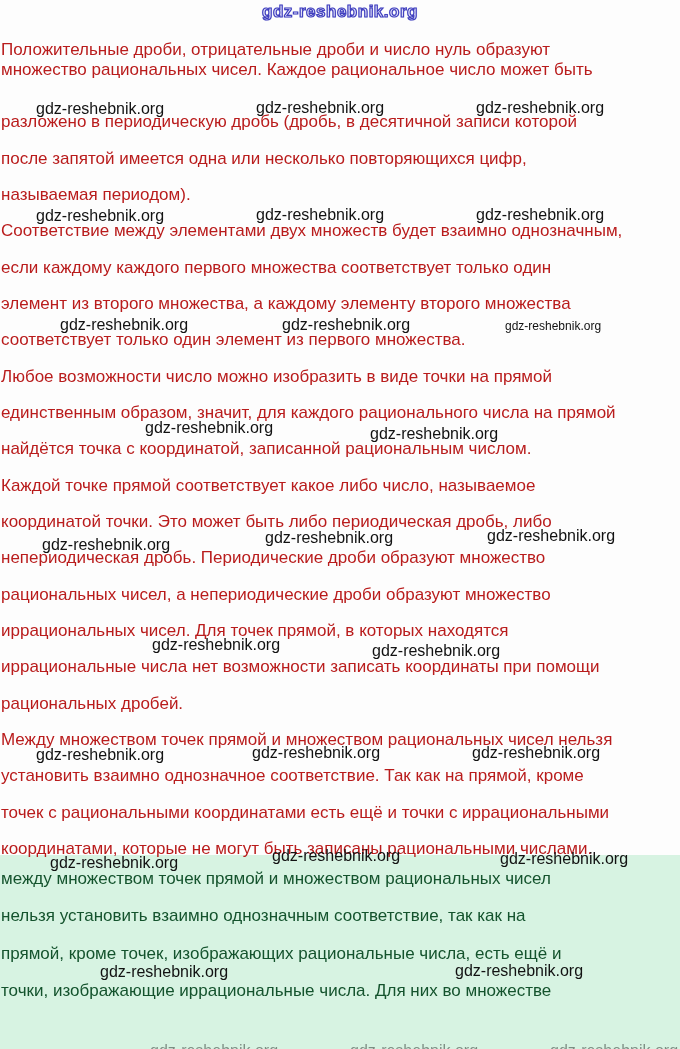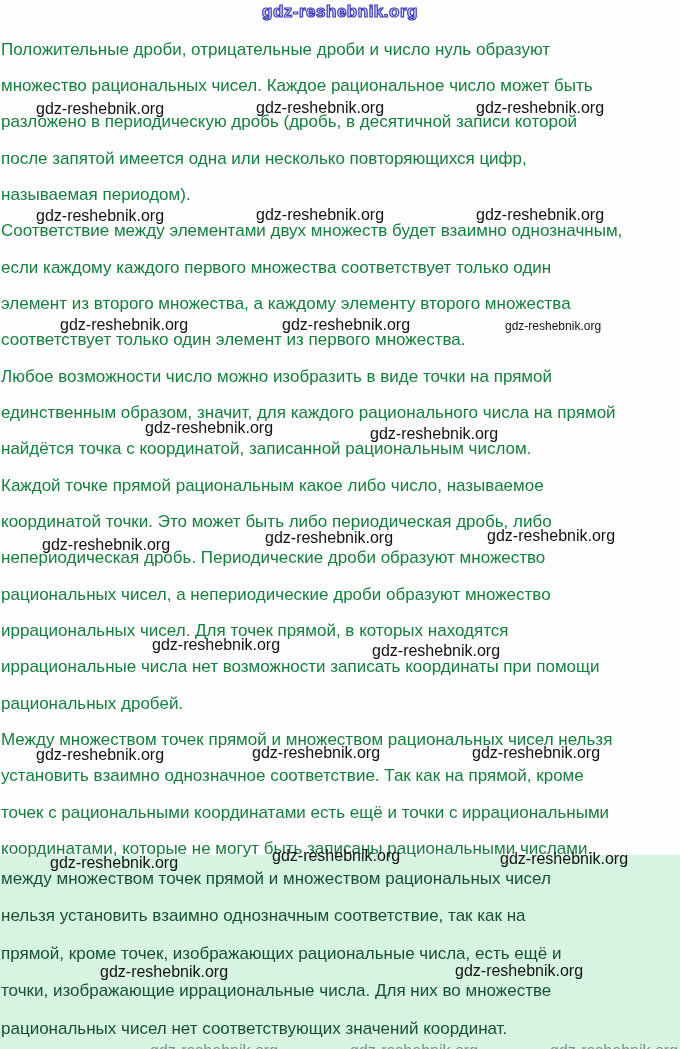--- a/index.html
+++ b/index.html
@@ -16,21 +16,21 @@
     left: 0; top: 855px;
     width: 680px; height: 194px;
     background: #d7f3e2;
   }
   .line {
     position: absolute;
     left: 1px;
     white-space: nowrap;
     font-size: 17px;
     line-height: 19px;
-    color: #15803d;
+    color: #b91c1c;
     letter-spacing: 0px;
   }
   .line.green { color: #14532d; }
   .wm {
     position: absolute;
     white-space: nowrap;
     font-size: 16px;
     line-height: 17px;
     color: #121212;
     font-weight: 500;
@@ -53,48 +53,47 @@
 </head>
 <body>
 
 <div class="page">
 
   <div class="highlight-block"></div>
 
   <div class="wm-top">gdz-reshebnik.org</div>
 
   <div class="line" style="top:40px">Положительные дроби, отрицательные дроби и число нуль образуют</div>
-  <div class="line" style="top:76px">множество рациональных чисел. Каждое рациональное число может быть</div>
+  <div class="line" style="top:60px">множество рациональных чисел. Каждое рациональное число может быть</div>
   <div class="line" style="top:112px">разложено в периодическую дробь (дробь, в десятичной записи которой</div>
   <div class="line" style="top:149px">после запятой имеется одна или несколько повторяющихся цифр,</div>
   <div class="line" style="top:185px">называемая периодом).</div>
   <div class="line" style="top:221px">Соответствие между элементами двух множеств будет взаимно однозначным,</div>
   <div class="line" style="top:258px">если каждому каждого первого множества соответствует только один</div>
   <div class="line" style="top:294px">элемент из второго множества, а каждому элементу второго множества</div>
   <div class="line" style="top:330px">соответствует только один элемент из первого множества.</div>
   <div class="line" style="top:367px">Любое возможности число можно изобразить в виде точки на прямой</div>
   <div class="line" style="top:403px">единственным образом, значит, для каждого рационального числа на прямой</div>
   <div class="line" style="top:439px">найдётся точка с координатой, записанной рациональным числом.</div>
-  <div class="line" style="top:476px">Каждой точке прямой рациональным какое либо число, называемое</div>
+  <div class="line" style="top:476px">Каждой точке прямой соответствует какое либо число, называемое</div>
   <div class="line" style="top:512px">координатой точки. Это может быть либо периодическая дробь, либо</div>
   <div class="line" style="top:548px">непериодическая дробь. Периодические дроби образуют множество</div>
   <div class="line" style="top:585px">рациональных чисел, а непериодические дроби образуют множество</div>
   <div class="line" style="top:621px">иррациональных чисел. Для точек прямой, в которых находятся</div>
   <div class="line" style="top:657px">иррациональные числа нет возможности записать координаты при помощи</div>
   <div class="line" style="top:694px">рациональных дробей.</div>
   <div class="line" style="top:730px">Между множеством точек прямой и множеством рациональных чисел нельзя</div>
   <div class="line" style="top:766px">установить взаимно однозначное соответствие. Так как на прямой, кроме</div>
   <div class="line" style="top:803px">точек с рациональными координатами есть ещё и точки с иррациональными</div>
   <div class="line" style="top:839px">координатами, которые не могут быть записаны рациональными числами.</div>
 
   <div class="line green" style="top:869px">между множеством точек прямой и множеством рациональных чисел</div>
   <div class="line green" style="top:906px">нельзя установить взаимно однозначным соответствие, так как на</div>
   <div class="line green" style="top:944px">прямой, кроме точек, изображающих рациональные числа, есть ещё и</div>
   <div class="line green" style="top:981px">точки, изображающие иррациональные числа. Для них во множестве</div>
-  <div class="line green" style="top:1019px">рациональных чисел нет соответствующих значений координат.</div>
 
   <span class="wm" style="left:36px;top:100px">gdz-reshebnik.org</span>
   <span class="wm" style="left:256px;top:99px">gdz-reshebnik.org</span>
   <span class="wm" style="left:476px;top:99px">gdz-reshebnik.org</span>
 
   <span class="wm" style="left:36px;top:207px">gdz-reshebnik.org</span>
   <span class="wm" style="left:256px;top:206px">gdz-reshebnik.org</span>
   <span class="wm" style="left:476px;top:206px">gdz-reshebnik.org</span>
 
   <span class="wm" style="left:60px;top:316px">gdz-reshebnik.org</span>

